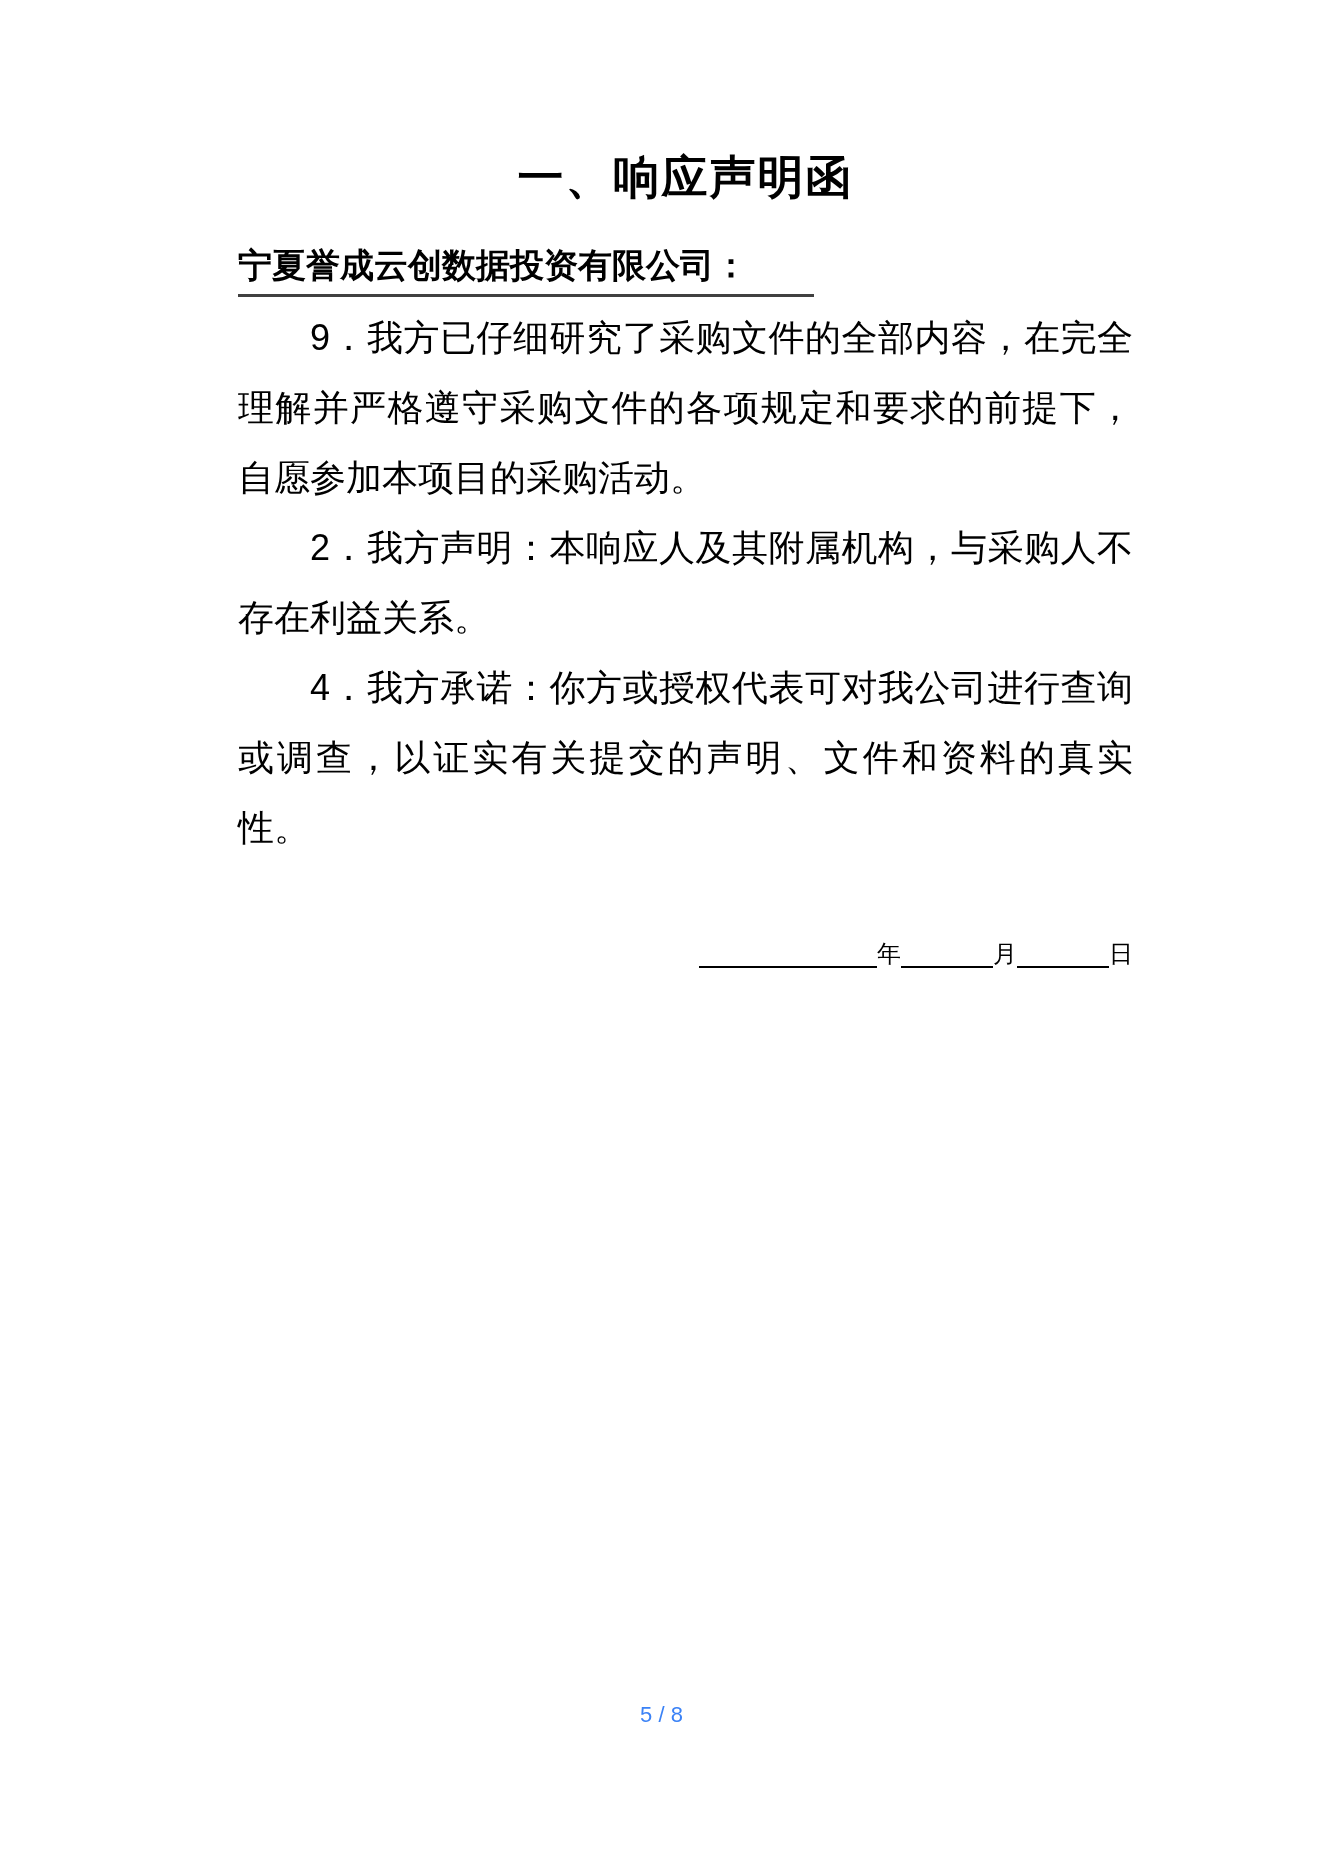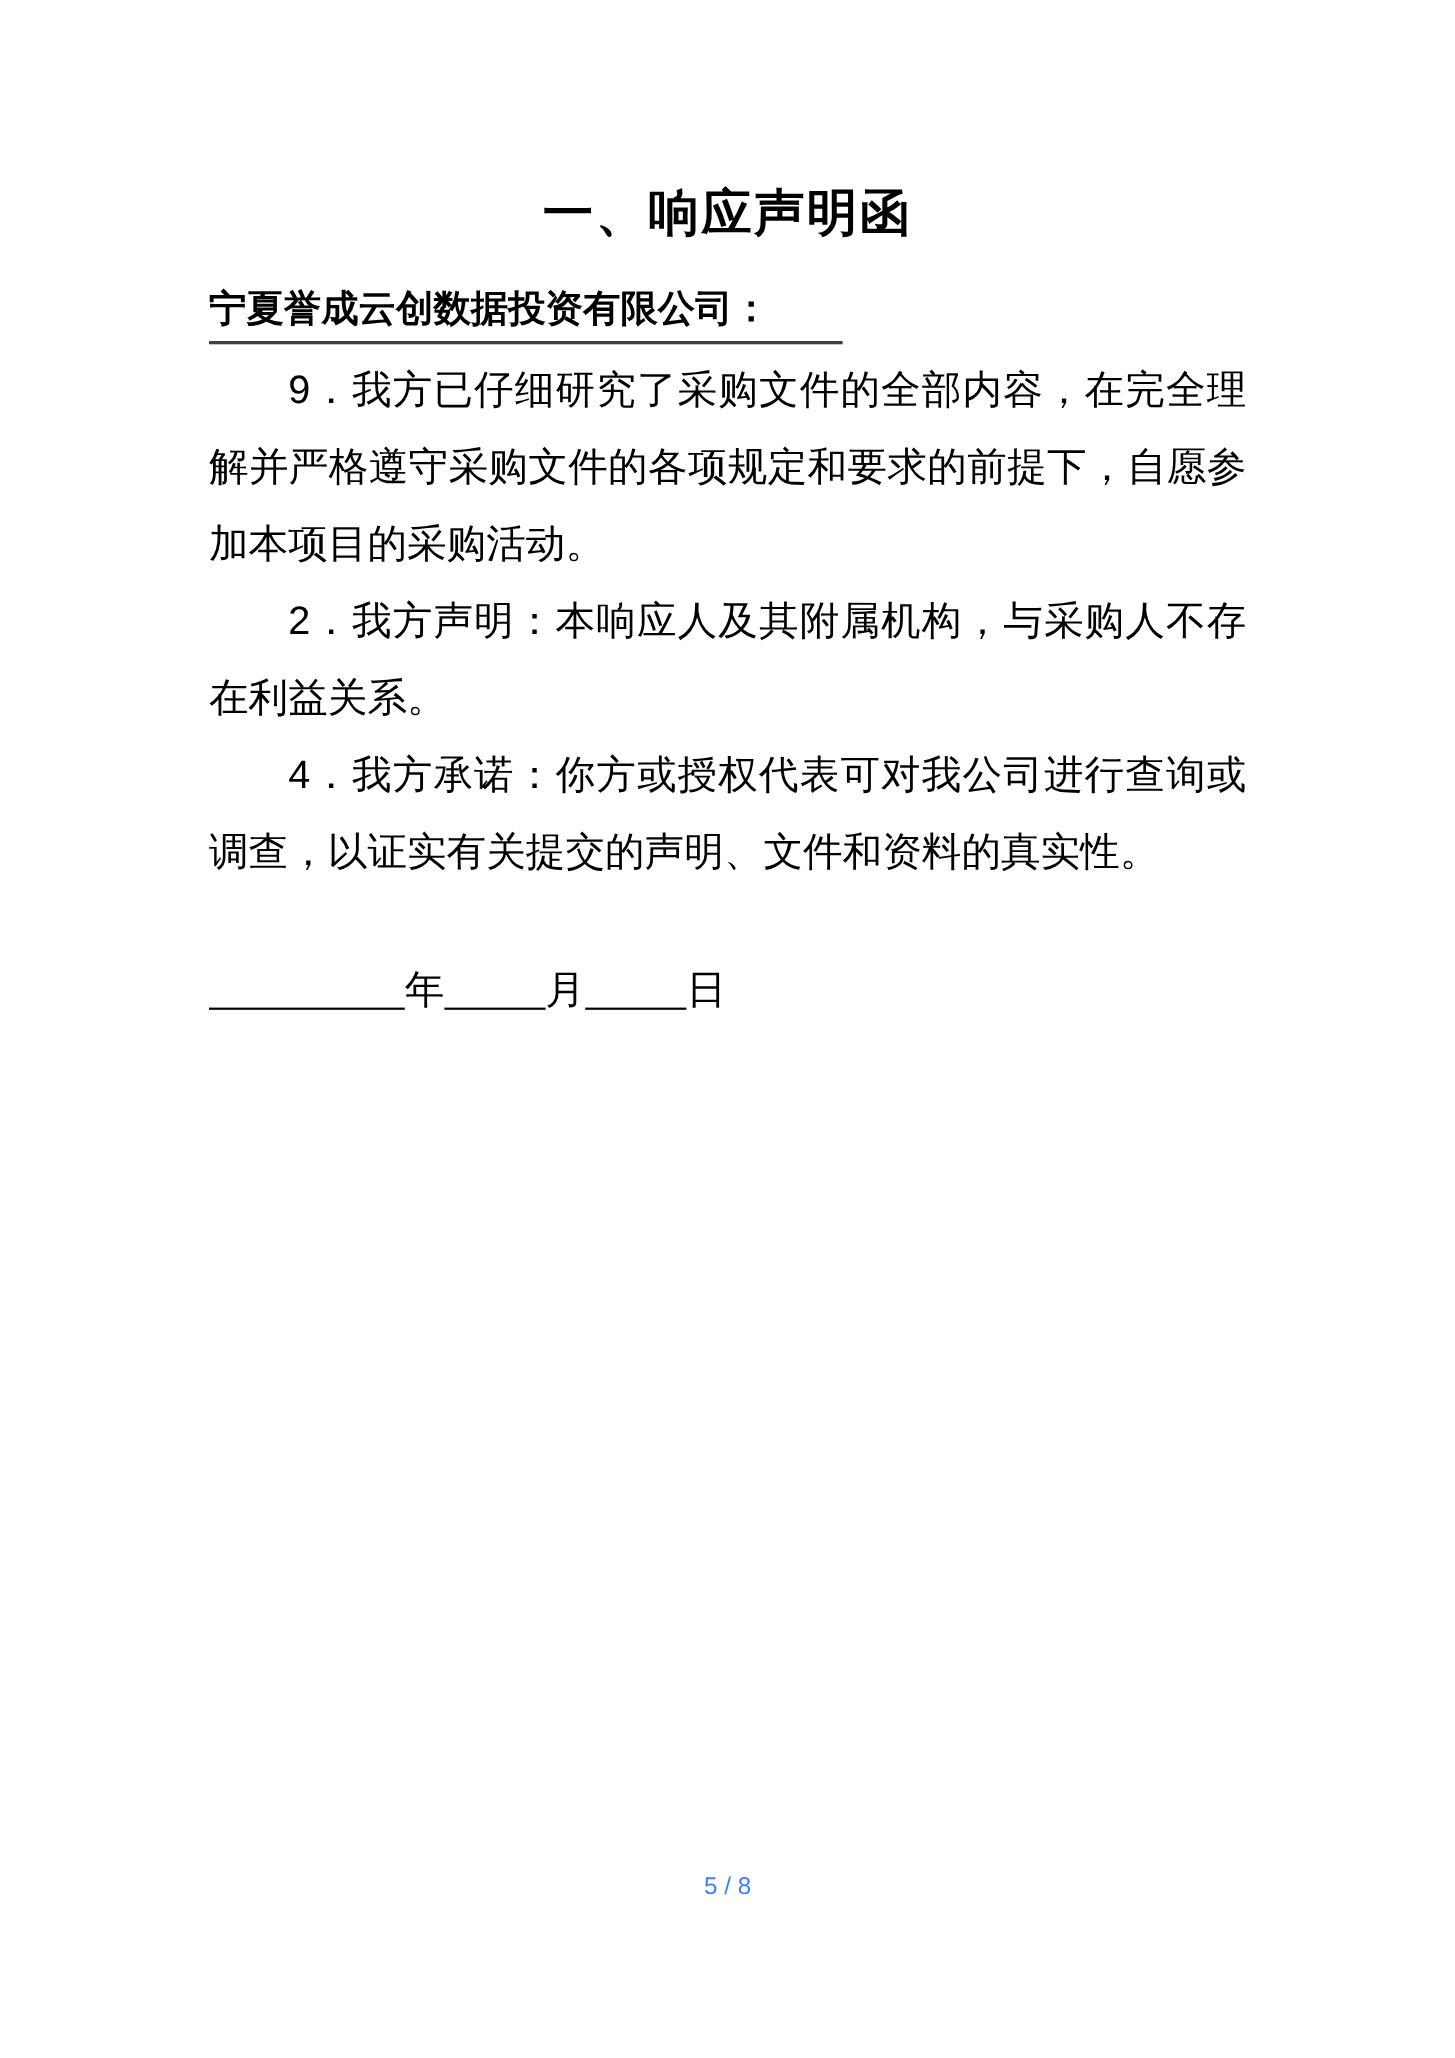--- a/index.html
+++ b/index.html
@@ -6,21 +6,21 @@
   html, body { margin: 0; padding: 0; background: #ffffff; }
   .page {
     width: 1323px;
     height: 1871px;
     position: relative;
     background: #ffffff;
     color: #000000;
     font-family: "Liberation Sans", sans-serif;
     overflow: hidden;
   }
-  .content { padding: 16px 190px; }
+  .content { padding: 0 190px; margin-left: 48px; }
 
   .doc-title {
     margin: 0;
     padding-top: 146px;
     font-size: 46px;
     line-height: 62px;
     font-weight: 700;
     text-align: center;
     letter-spacing: 2px;
   }
@@ -56,22 +56,23 @@
     display: inline-block;
     border-bottom: 2px solid #000;
     height: 40px;
     vertical-align: -6px;
   }
   .sig-blank { width: 592px; }
   .seal-note { margin-left: 18px; }
 
   .date-row {
     margin-top: 56px;
-    font-size: 36px;
+    font-size: 24px;
     line-height: 70px;
+    text-align: right;
     white-space: nowrap;
   }
   .date-blank-year  { width: 178px; }
   .date-blank-month { width: 92px; }
   .date-blank-day   { width: 92px; }
 
   .footer {
     position: absolute;
     top: 1700px;
     left: 0;

